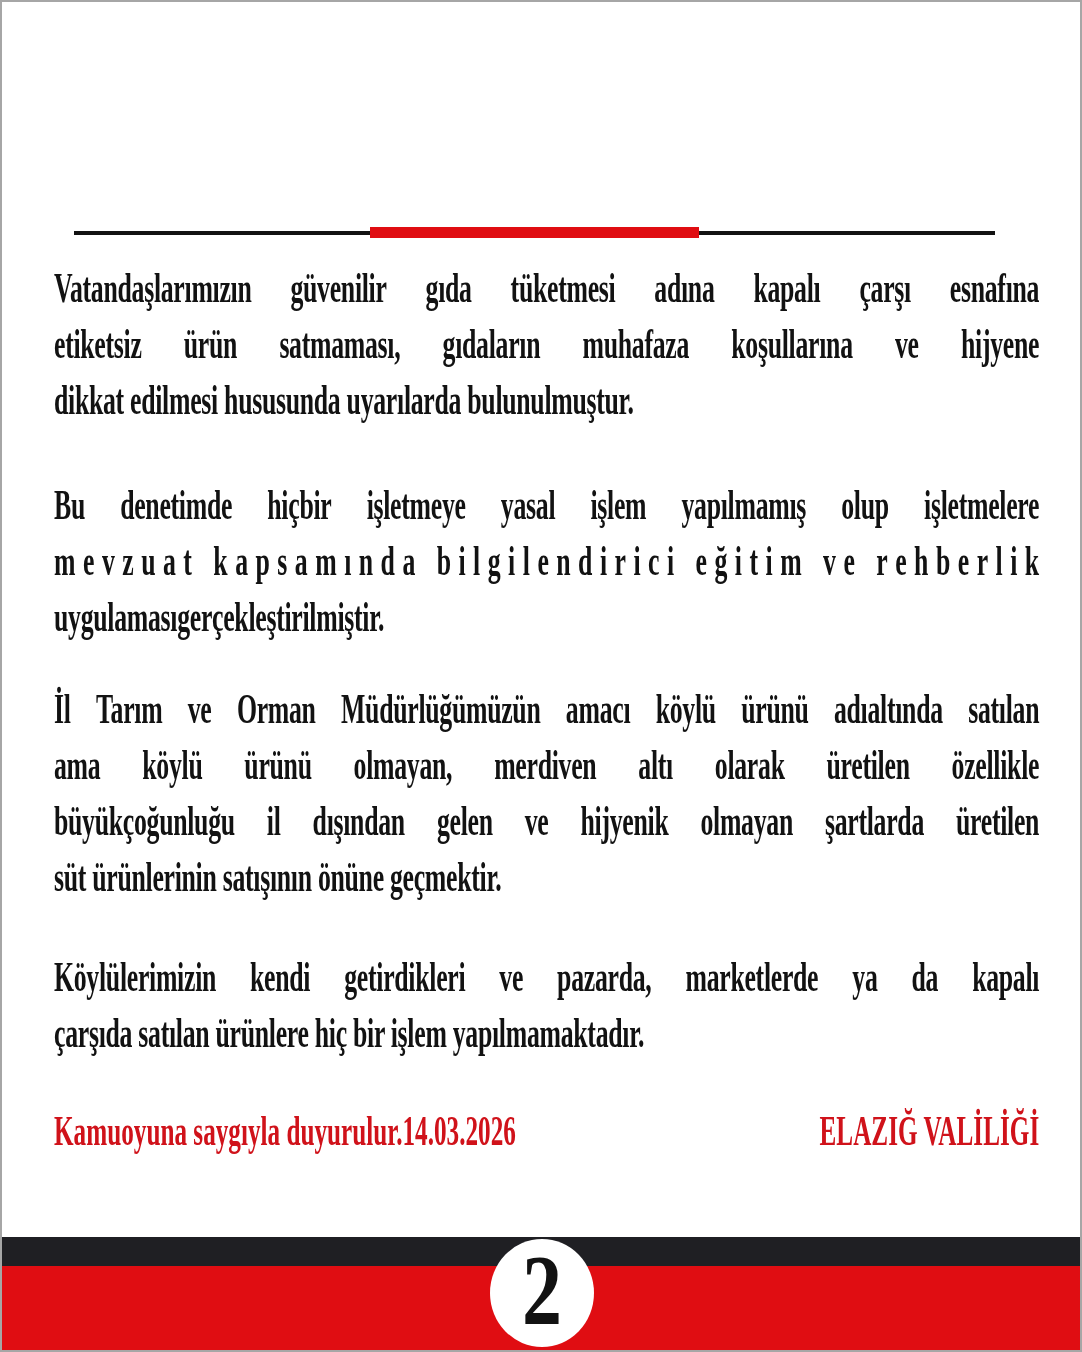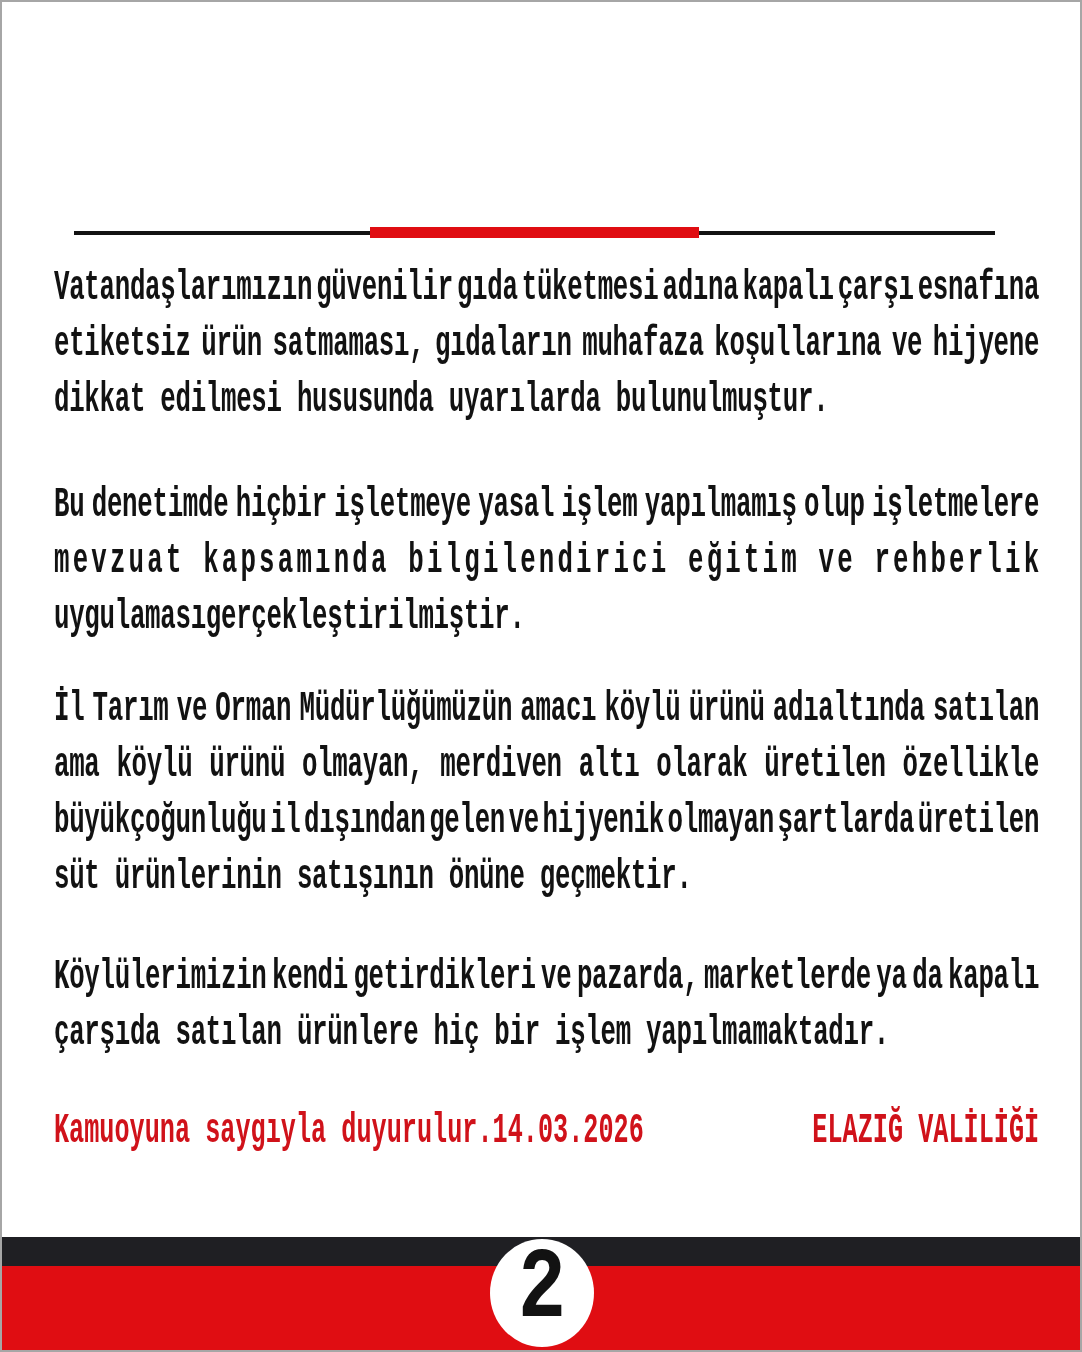--- a/index.html
+++ b/index.html
@@ -3,21 +3,21 @@
 <meta charset="utf-8">
 <style>
   html,body{margin:0;padding:0;background:#ffffff;}
   .page{
     position:relative;
     width:1082px;height:1352px;
     box-sizing:border-box;
     background:#ffffff;
     border:2px solid var(--page_border,#a6a6a6);
     overflow:hidden;
-    font-family:Liberation Mono, monospace;
+    font-family:Liberation Serif, serif;
   }
   
   .divider-black{
     position:absolute;left:72px;top:229px;width:921px;height:4px;
     background:var(--text_black,#111);
   }
   .divider-red{
     position:absolute;left:368px;top:225px;width:329px;height:11px;
     background:var(--accent_red,#e00d12);
   }

